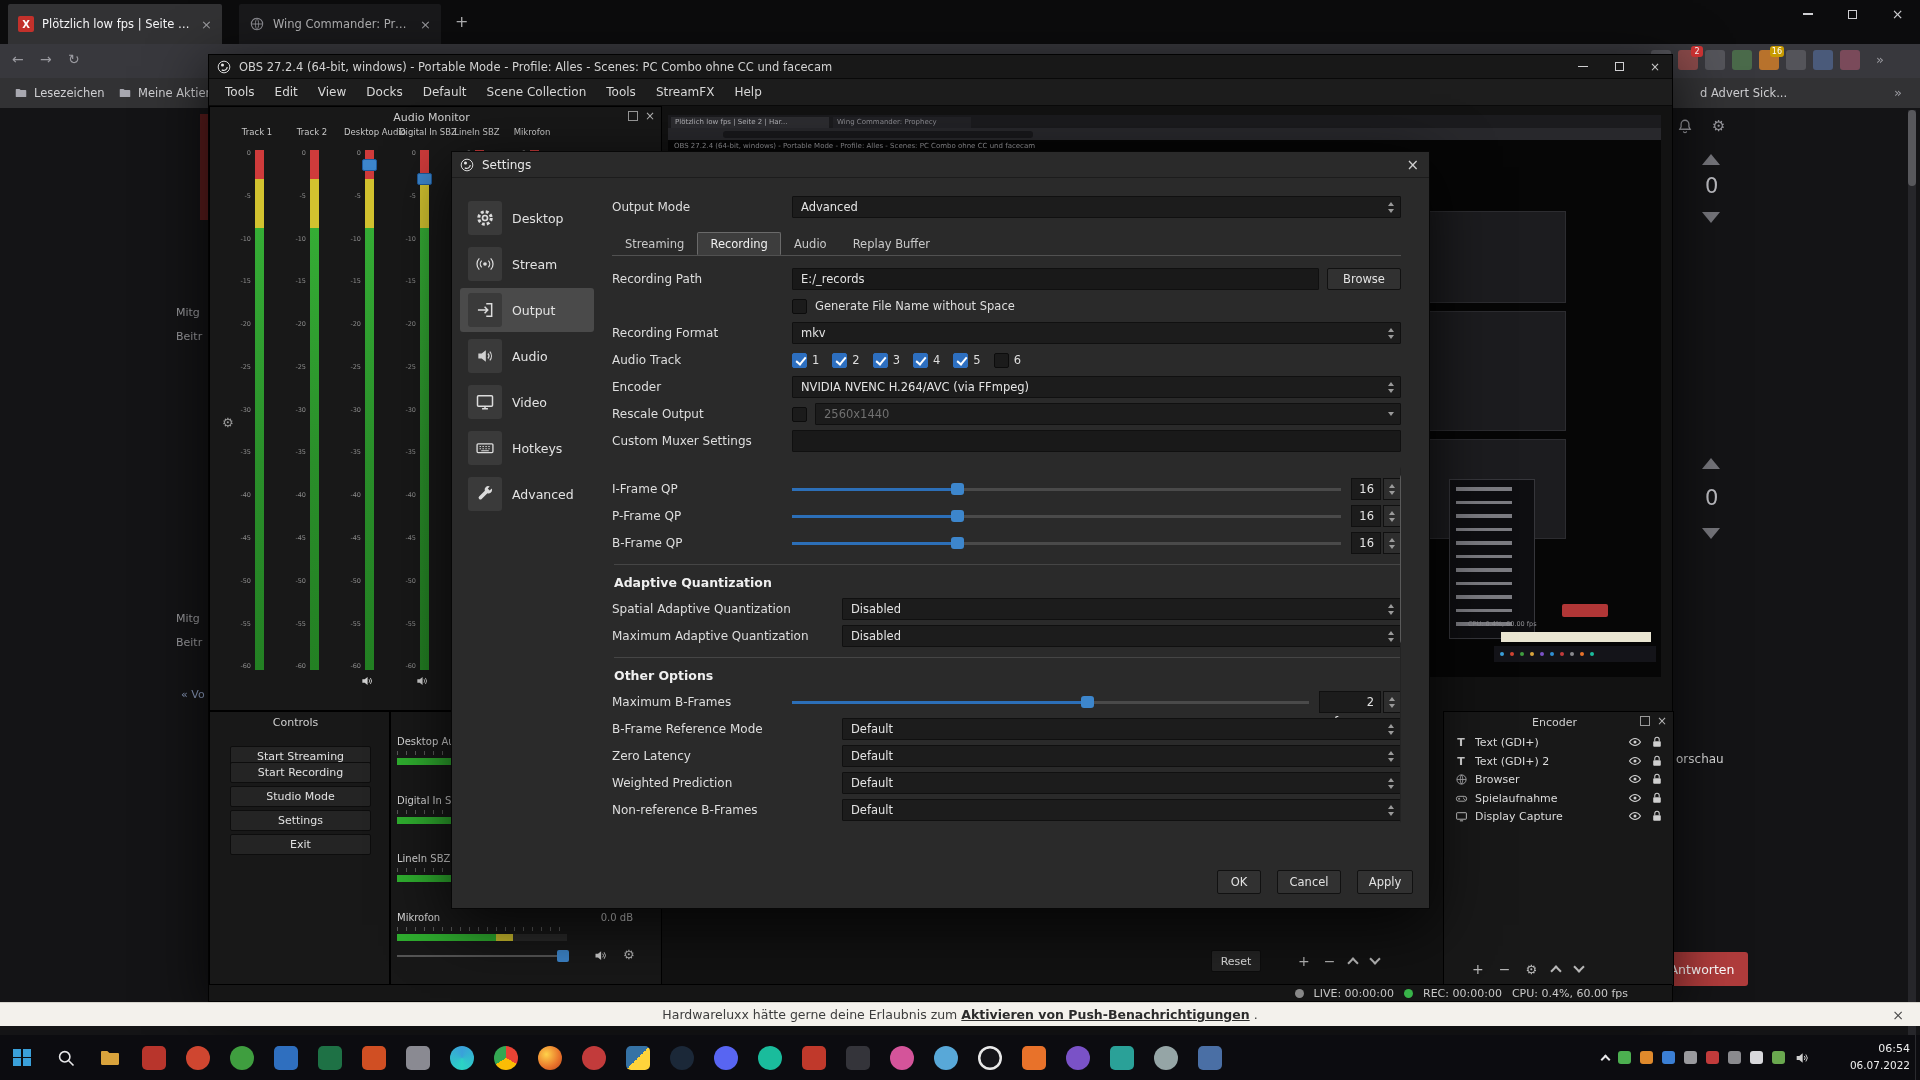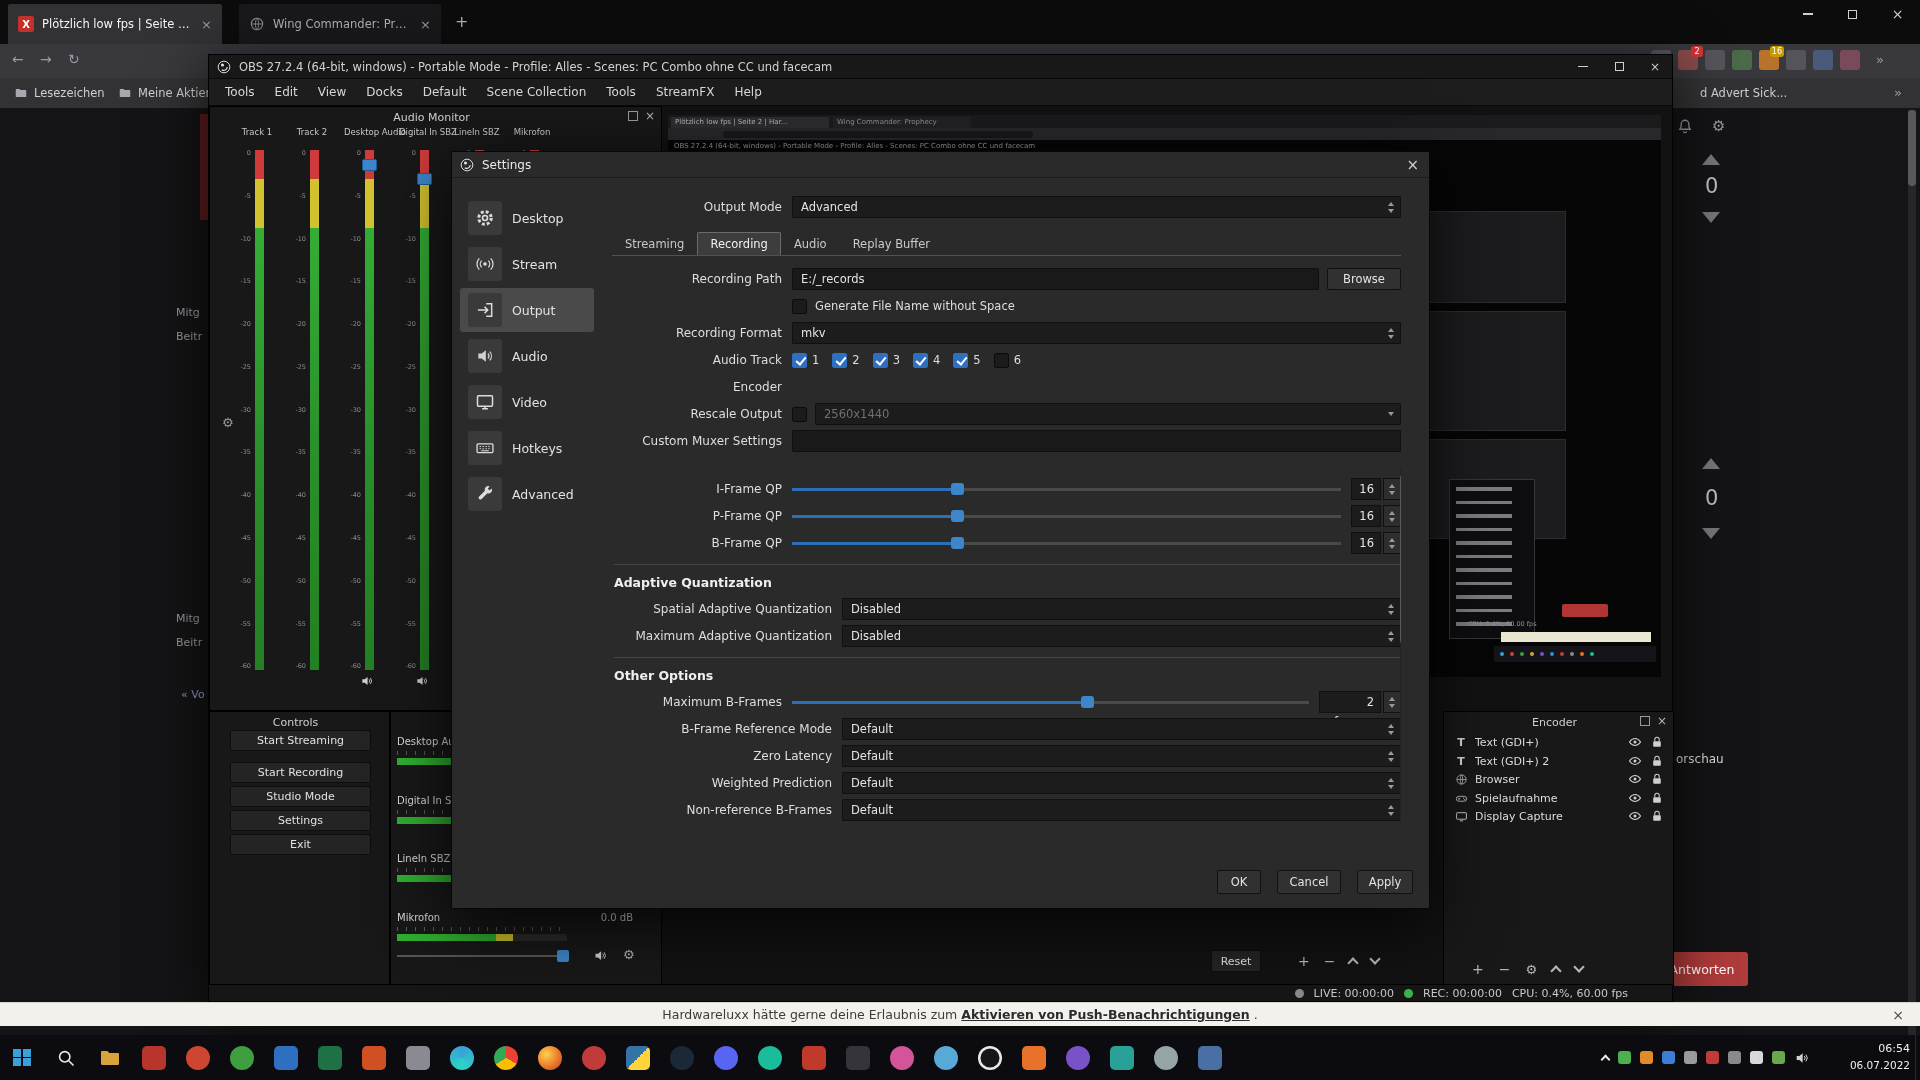--- a/index.html
+++ b/index.html
@@ -107,21 +107,21 @@
   #dlg-title{position:absolute;left:0;top:0;right:0;height:26px;display:flex;align-items:center;padding-left:8px;border-bottom:1px solid #1c1c1c;font-size:12px;color:#e8e8e8}
   #dlg-title .lg{width:14px;height:14px;margin-right:8px}
   #dlg-close{position:absolute;right:10px;top:4px;font-size:15px;color:#cfcfcf}
   #dlg-side{position:absolute;left:0;top:26px;width:150px;bottom:0;padding-top:18px}
   .sitem{display:flex;align-items:center;gap:10px;height:44px;padding:0 8px;margin:0 8px 2px 8px;border-radius:3px;color:#e2e2e2;font-size:12.5px}
   .sitem.sel{background:#4a4a4a}
   .itile{width:34px;height:34px;background:#3a3a3a;border-radius:3px;display:flex;align-items:center;justify-content:center;flex:none}
   .itile svg{width:20px;height:20px}
   #dlg-main{position:absolute;left:150px;top:26px;right:0;bottom:0;padding:18px 28px 0 10px}
   .frow{display:flex;align-items:center;height:22px;margin-bottom:5px}
-  .flabel{width:180px;flex:none;text-align:right;padding-right:10px;font-size:12px;color:#dedede;white-space:nowrap}
+  .flabel{width:180px;flex:none;text-align:left;padding-right:10px;font-size:12px;color:#dedede;white-space:nowrap}
   .combo,.tinput{flex:1;height:22px;background:#1c1c1c;border:1px solid #101010;border-radius:1px;color:#e4e4e4;font-size:11.5px;line-height:20px;padding:0 20px 0 8px;position:relative}
   .tinput{background:#191919;padding-right:8px}
   input.tinput{outline:none}
   .combo.dis{color:#707070}
   .dd{position:absolute;right:6px;top:5px;display:flex;flex-direction:column;gap:3px}
   .tri-u{width:0;height:0;border-left:3.5px solid transparent;border-right:3.5px solid transparent;border-bottom:4px solid #9a9a9a}
   .tri-d{width:0;height:0;border-left:3.5px solid transparent;border-right:3.5px solid transparent;border-top:4px solid #9a9a9a}
   .dtabs{display:flex;border-bottom:1px solid #515151;margin:14px 0 12px 0}
   .dtab{padding:0 12px;height:23px;line-height:22px;font-size:11.5px;color:#c9c9c9;border:1px solid transparent}
   .dtab.sel{background:#3d3d3d;border-color:#6a6a6a;border-bottom-color:#3d3d3d;color:#f0f0f0;border-radius:2px 2px 0 0}
@@ -481,21 +481,21 @@
         <div class="pv-vbar" style="left: 51px;"></div>
         <div class="pv-vbar" style="left: 62px;"></div>
         <div class="pv-vbar" style="left: 73px;"></div>
         <div style="position: absolute; left: 14px; top: 468px; width: 92px; height: 5px; background: linear-gradient(to right, rgb(47, 174, 47) 60%, rgb(27, 79, 27) 60%);"></div>
         <div style="position: absolute; left: 14px; top: 494px; width: 92px; height: 5px; background: linear-gradient(to right, rgb(47, 174, 47) 60%, rgb(27, 79, 27) 60%);"></div>
         <div style="position: absolute; left: 14px; top: 520px; width: 92px; height: 5px; background: linear-gradient(to right, rgb(47, 174, 47) 60%, rgb(27, 79, 27) 60%);"></div>
       </div>
 
     <div class="dock" style="left:0;top:656px;width:181px;height:275px">
       <div class="dock-head">Controls</div>
-      <div class="ctl-btn" style="top:18px">Start Streaming</div>
+      <div class="ctl-btn" style="top:34px">Start Streaming</div>
       <div class="ctl-btn" style="top:50px">Start Recording</div>
       <div class="ctl-btn" style="top:74px">Studio Mode</div>
       <div class="ctl-btn" style="top:98px">Settings</div>
       <div class="ctl-btn" style="top:122px">Exit</div>
     </div>
 
     <div class="dock" id="mixer" style="left:181px;top:656px;width:272px;height:275px">
         <div class="mx-name nowrap" style="top: 24px;">Desktop Audio</div>
         <div class="mx-ruler" style="top: 39px;"></div>
         <div class="m-bar" style="top: 46px;"></div>
@@ -788,20 +788,24 @@
               <span>5</span>
             </span>
             <span class="cbpair">
               <span class="cb"></span>
               <span>6</span>
             </span>
           </div>
       </div>
       <div class="frow">
         <span class="flabel">Encoder</span>
+        <div class="combo"><span class="nowrap">NVIDIA NVENC H.264/AVC (via FFmpeg)</span><span class="dd">
+              <i class="tri-u"></i>
+              <i class="tri-d"></i>
+            </span></div>
       </div>
       <div class="frow">
         <span class="flabel">Rescale Output</span>
         <span class="cb" style="margin-right:8px"></span>
         <div class="combo dis"><span class="nowrap">2560x1440</span><span class="dd" style="top:8px">
               <i class="tri-d"></i>
             </span></div>
       </div>
       <div class="frow">
         <span class="flabel">Custom Muxer Settings</span>

